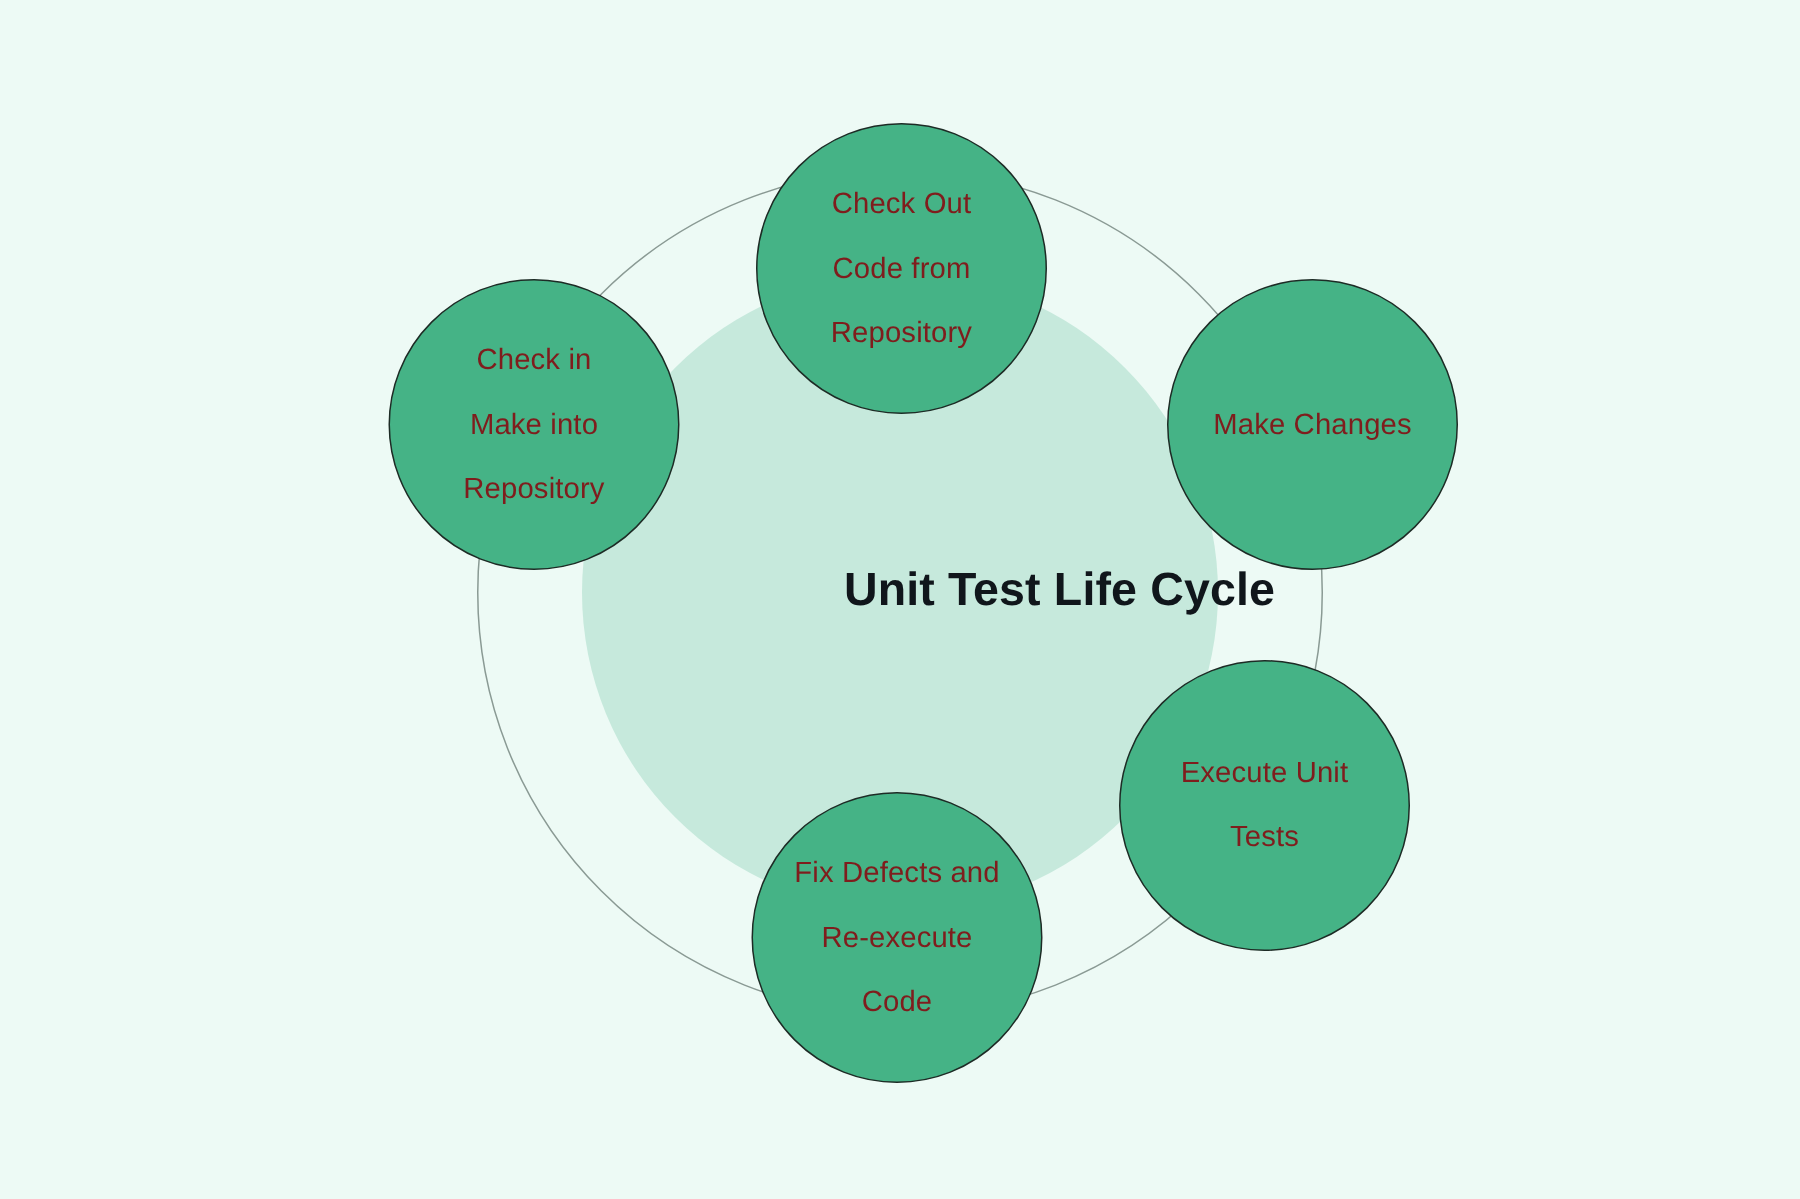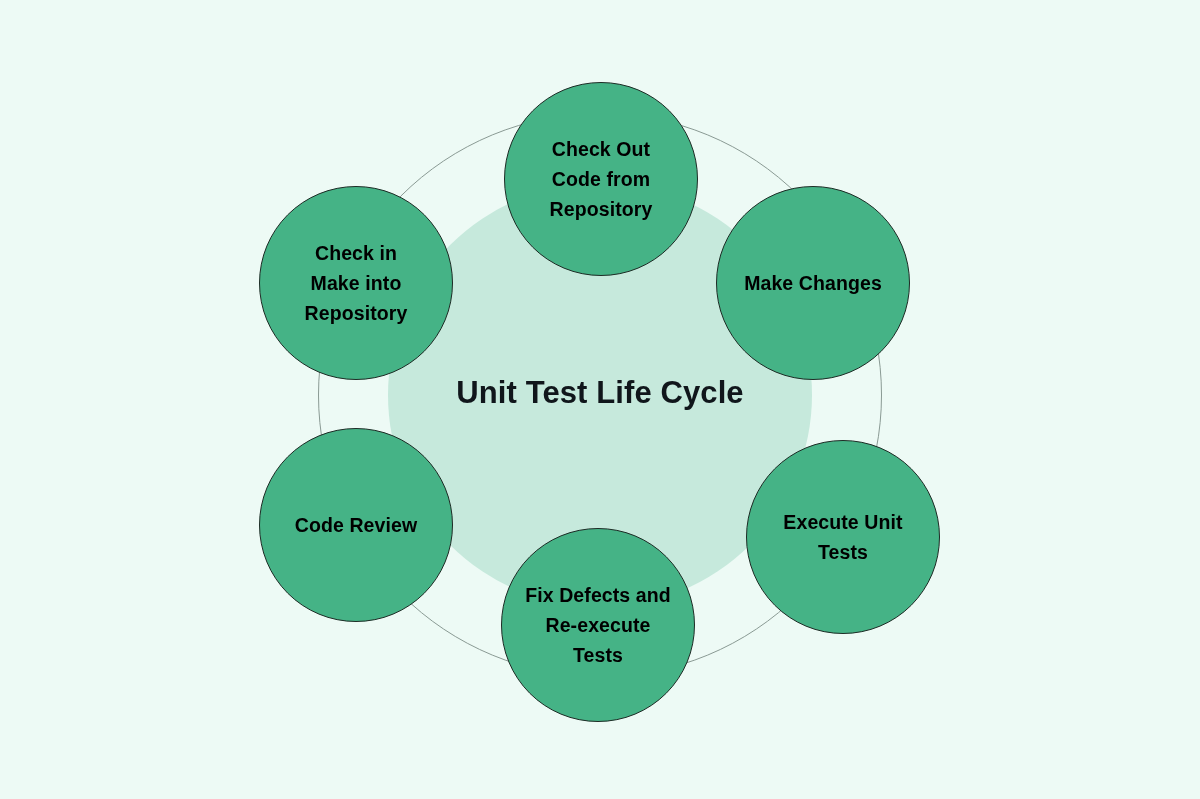--- a/index.html
+++ b/index.html
@@ -44,21 +44,21 @@
     border-radius: 50%;
     background: #c6e9dc;
     z-index: 2;
   }
 
   #center-title {
     position: absolute;
     left: 350px;
     top: 371px;
     width: 500px;
-    text-align: center;
+    text-align: right;
     font-size: 31px;
     font-weight: bold;
     color: #10161b;
     letter-spacing: 0.1px;
     z-index: 6;
     line-height: 44px;
   }
 
   .cycle-node {
     position: absolute;
@@ -67,33 +67,33 @@
     border-radius: 50%;
     background: #45b386;
     border: 1.3px solid #1d2b25;
     box-sizing: border-box;
     display: flex;
     align-items: center;
     justify-content: center;
     z-index: 5;
   }
   .cycle-node .node-label {
-    color: #000000;
-    font-weight: bold;
+    color: #7f1d1d;
+    font-weight: normal;
     font-size: 19.5px;
-    line-height: 30px;
+    line-height: 43px;
     text-align: center;
     width: 170px;
     white-space: pre-line;
     letter-spacing: 0.1px;
   }
 
   
   #node-check-out      { left: 504px; top:  82px; }
-  #node-make-changes   { left: 716px; top: 186px; }
+  #node-make-changes   { left: 778px; top: 186px; }
   #node-execute-tests  { left: 746px; top: 440px; }
   #node-fix-defects    { left: 501px; top: 528px; }
   #node-code-review    { left: 259px; top: 428px; }
   #node-check-in       { left: 259px; top: 186px; }
 </style>
 </head>
 <body>
 
 <div id="diagram-stage">
 
@@ -114,26 +114,23 @@
   </div>
 
   <div class="cycle-node" id="node-execute-tests">
     <span class="node-label">Execute Unit
 Tests</span>
   </div>
 
   <div class="cycle-node" id="node-fix-defects">
     <span class="node-label">Fix Defects and
 Re-execute
-Tests</span>
+Code</span>
   </div>
 
-  <div class="cycle-node" id="node-code-review">
-    <span class="node-label">Code Review</span>
-  </div>
 
   <div class="cycle-node" id="node-check-in">
     <span class="node-label">Check in
 Make into
 Repository</span>
   </div>
 
 </div>
 
 </body></html>

